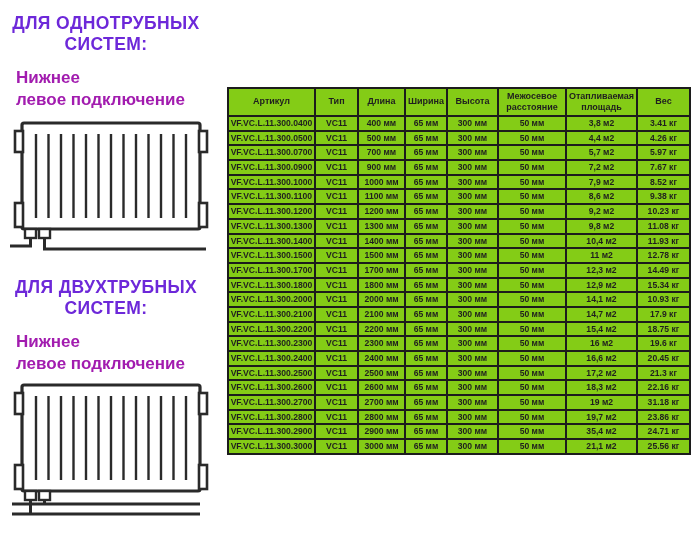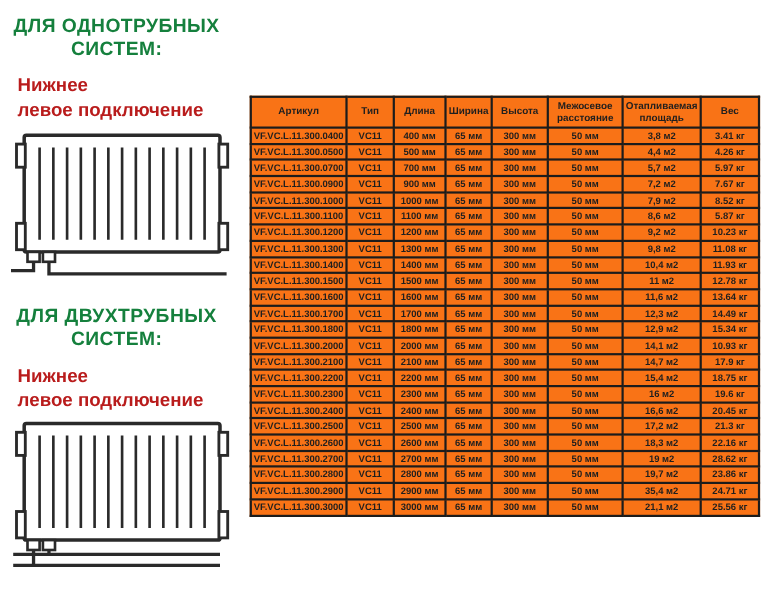--- a/index.html
+++ b/index.html
@@ -3,40 +3,40 @@
 <meta charset="utf-8">
 <style>
   html,body { margin:0; padding:0; background:#ffffff; }
   .canvas {
     position:relative; width:700px; height:535px; background:#ffffff;
     overflow:hidden; font-family:"Liberation Sans","DejaVu Sans",sans-serif;
   }
   
   .section-title {
     position:absolute; left:2px; width:208px; text-align:center;
-    font-size:17.5px; font-weight:bold; color:#15803d;
+    font-size:17.5px; font-weight:bold; color:#6d28d9;
     letter-spacing:0.4px; line-height:21px;
   }
   .section-title.first  { top:13px; }
   .section-title.second { top:277px;text-align:center; }
   .section-subtitle {
     position:absolute; left:16px; width:200px; text-align:left;
-    font-size:17px; font-weight:bold; color:#b91c1c; line-height:22px;
+    font-size:17px; font-weight:bold; color:#a21caf; line-height:22px;
   }
   .section-subtitle.first  { top:67px; }
   .section-subtitle.second { top:331px; }
   .diagram { position:absolute; left:8px; }
   .diagram.first  { top:120px; }
   .diagram.second { top:380px; }
 
   
   .spec-table {
     position:absolute; left:227px; top:87px; width:463px;
     border-collapse:collapse; table-layout:fixed;
-    background:#f97316;
+    background:#84cc16;
   }
   .spec-table th, .spec-table td {
     border:2px solid #1c1c1c; text-align:center; vertical-align:middle;
     font-weight:bold; color:#1f1f1f; padding:0 1px; overflow:hidden;
   }
   .spec-table th { font-size:9px;   height:26px;   line-height:1.25; }
   .spec-table td { font-size:8.6px; height:12.7px; line-height:1; white-space:nowrap; }
 </style>
 </head>
 <body>
@@ -206,21 +206,21 @@
           <td>8.52 кг</td>
         </tr>
         <tr>
           <td>VF.VC.L.11.300.1100</td>
           <td>VC11</td>
           <td>1100 мм</td>
           <td>65 мм</td>
           <td>300 мм</td>
           <td>50 мм</td>
           <td>8,6 м2</td>
-          <td>5.87 кг</td>
+          <td>9.38 кг</td>
         </tr>
         <tr>
           <td>VF.VC.L.11.300.1200</td>
           <td>VC11</td>
           <td>1200 мм</td>
           <td>65 мм</td>
           <td>300 мм</td>
           <td>50 мм</td>
           <td>9,2 м2</td>
           <td>10.23 кг</td>
@@ -249,30 +249,20 @@
           <td>VF.VC.L.11.300.1500</td>
           <td>VC11</td>
           <td>1500 мм</td>
           <td>65 мм</td>
           <td>300 мм</td>
           <td>50 мм</td>
           <td>11 м2</td>
           <td>12.78 кг</td>
         </tr>
         <tr>
-          <td>VF.VC.L.11.300.1600</td>
-          <td>VC11</td>
-          <td>1600 мм</td>
-          <td>65 мм</td>
-          <td>300 мм</td>
-          <td>50 мм</td>
-          <td>11,6 м2</td>
-          <td>13.64 кг</td>
-        </tr>
-        <tr>
           <td>VF.VC.L.11.300.1700</td>
           <td>VC11</td>
           <td>1700 мм</td>
           <td>65 мм</td>
           <td>300 мм</td>
           <td>50 мм</td>
           <td>12,3 м2</td>
           <td>14.49 кг</td>
         </tr>
         <tr>
@@ -356,21 +346,21 @@
           <td>22.16 кг</td>
         </tr>
         <tr>
           <td>VF.VC.L.11.300.2700</td>
           <td>VC11</td>
           <td>2700 мм</td>
           <td>65 мм</td>
           <td>300 мм</td>
           <td>50 мм</td>
           <td>19 м2</td>
-          <td>28.62 кг</td>
+          <td>31.18 кг</td>
         </tr>
         <tr>
           <td>VF.VC.L.11.300.2800</td>
           <td>VC11</td>
           <td>2800 мм</td>
           <td>65 мм</td>
           <td>300 мм</td>
           <td>50 мм</td>
           <td>19,7 м2</td>
           <td>23.86 кг</td>

